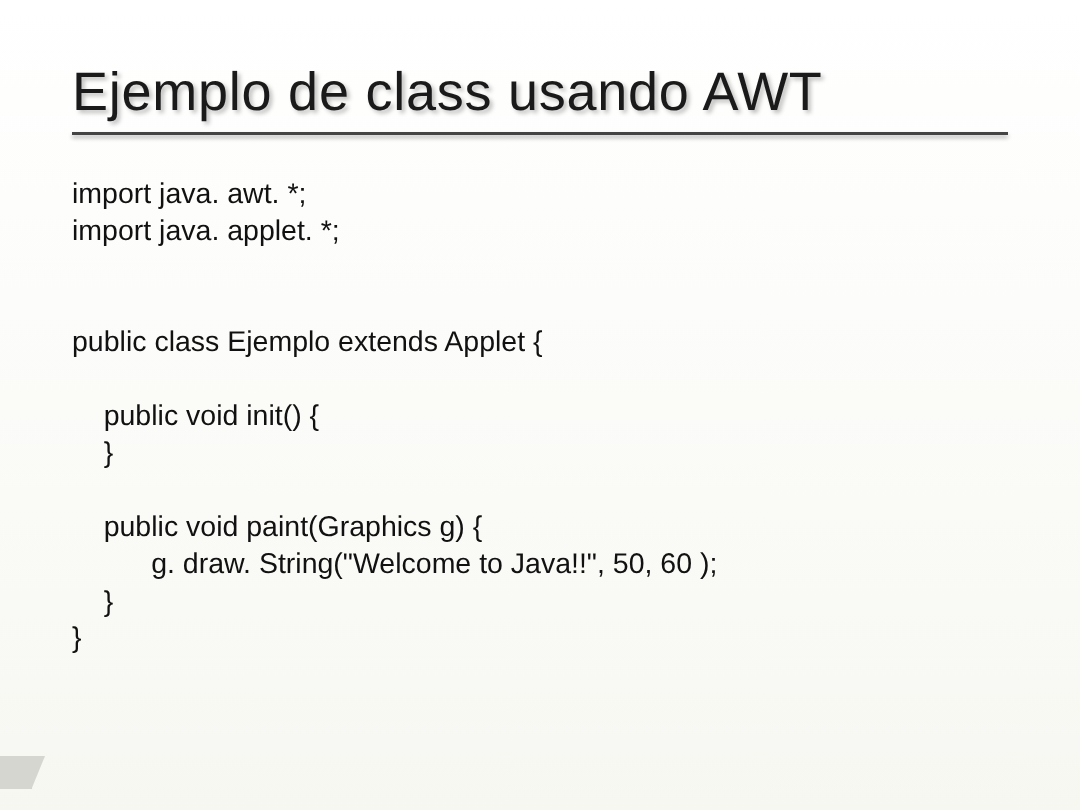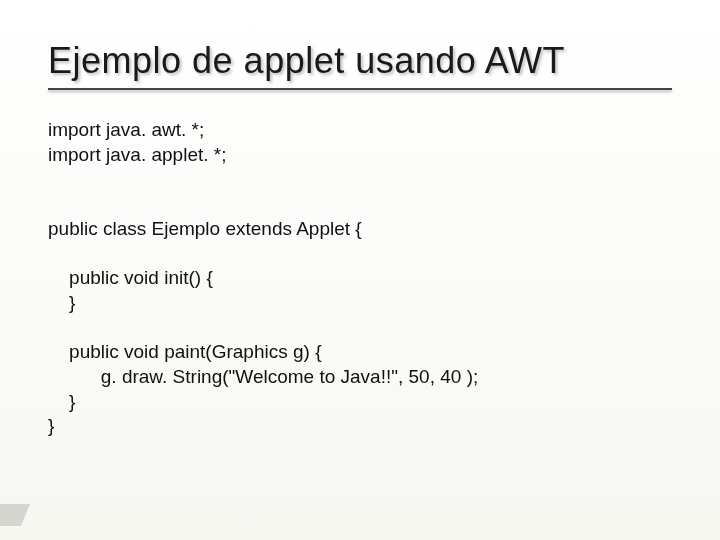--- a/index.html
+++ b/index.html
@@ -48,29 +48,29 @@
     height: 22px;
     background: #d6d6d0;
     clip-path: polygon(0 0, 100% 0, 70% 100%, 0 100%);
     box-shadow: 1px 1px 2px rgba(0,0,0,0.25);
   }
 </style>
 </head>
 <body>
 
 <div class="slide">
-  <h1 class="title">Ejemplo de applet usando AWT</h1>
+  <h1 class="title">Ejemplo de class usando AWT</h1>
   <div class="rule"></div>
   <div class="code-blk">import java. awt. *;
 import java. applet. *;
 
 
 public class Ejemplo extends Applet {
 
     public void init() {
     }
 
     public void paint(Graphics g) {
-          g. draw. String("Welcome to Java!!", 50, 40 );
+          g. draw. String("Welcome to Java!!", 50, 60 );
     }
 }</div>
   <div class="notch"></div>
 </div>
 
 </body></html>

